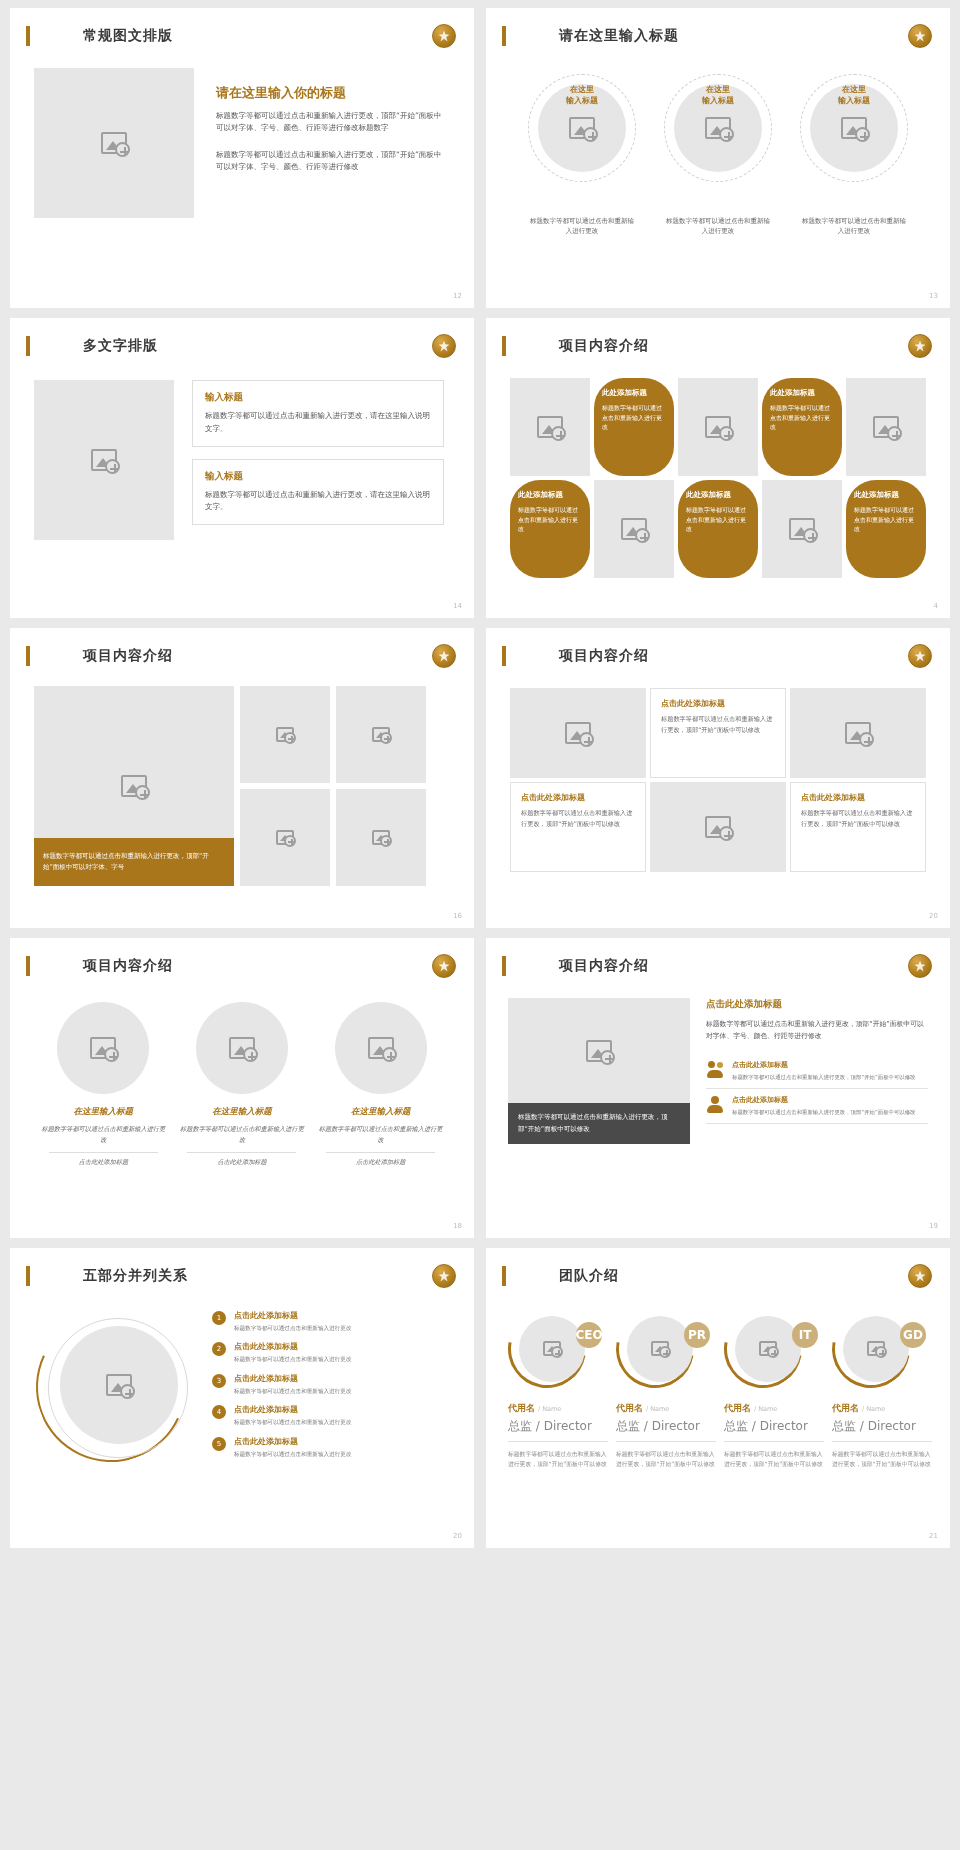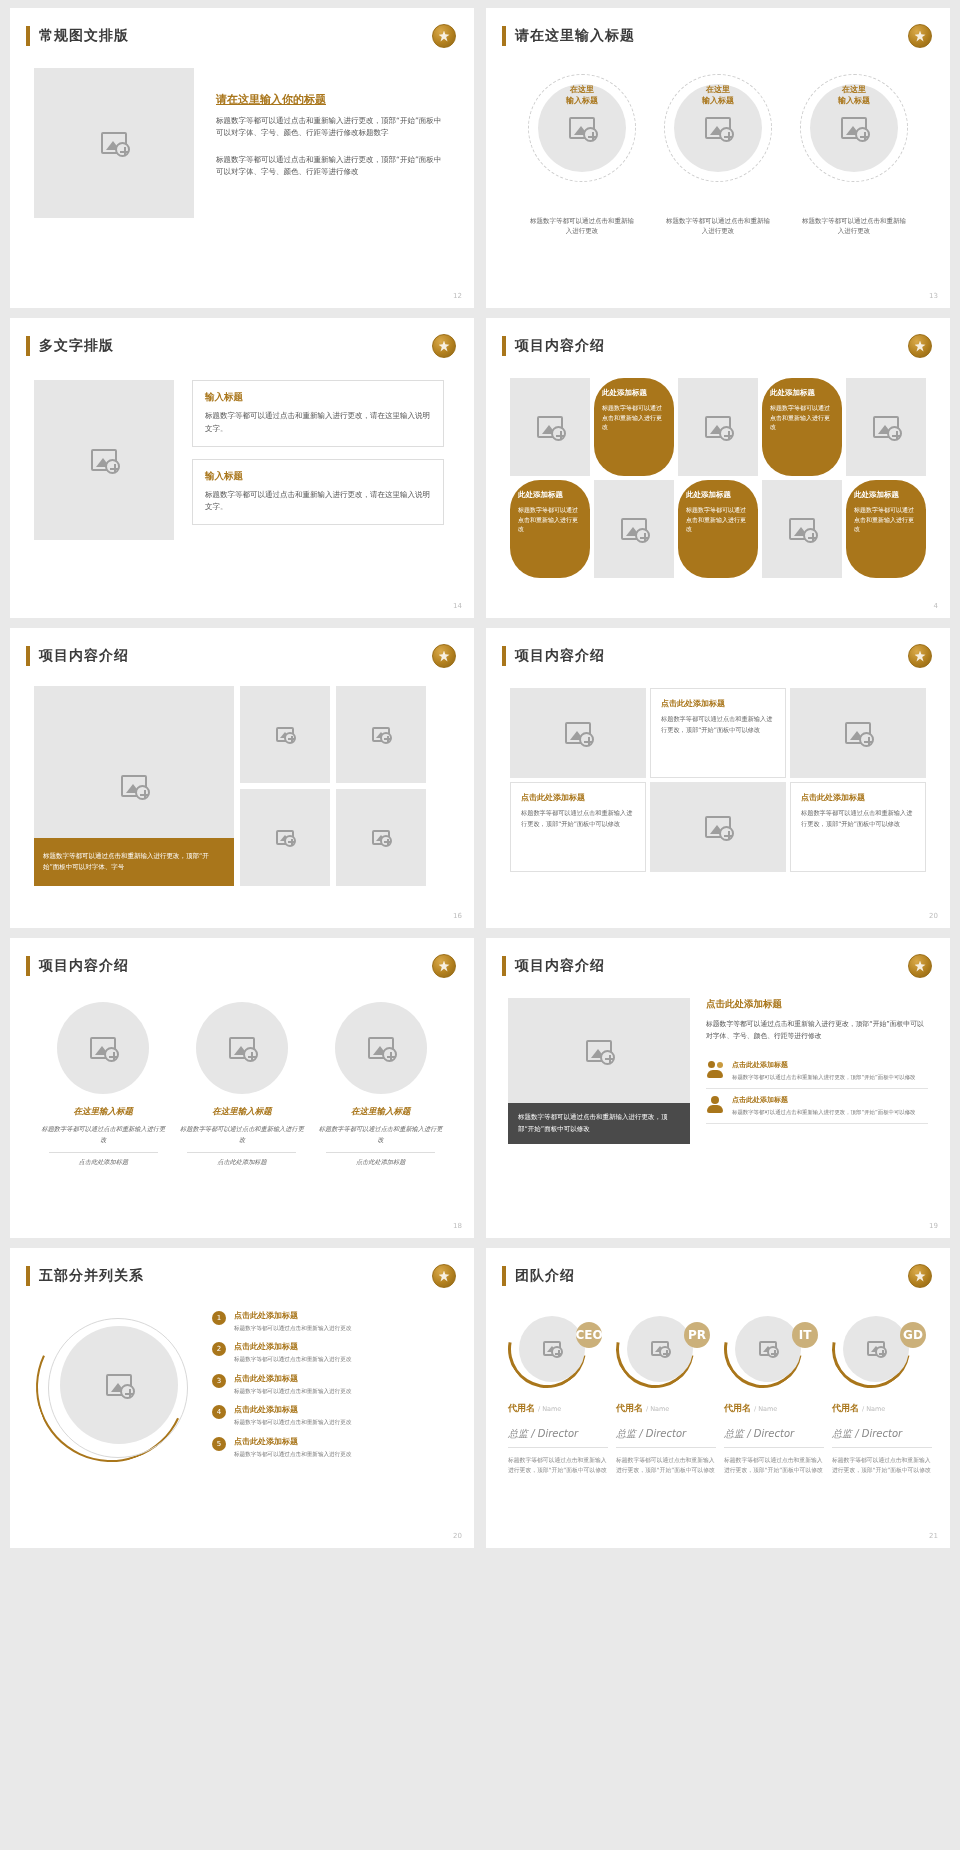--- a/index.html
+++ b/index.html
@@ -19,20 +19,21 @@
     background: #ffffff;
     position: relative;
     height: 300px;
     overflow: hidden;
   }
   
   .s-head {
     display: flex;
     align-items: center;
     padding: 18px 20px 0 16px;
+    gap: 44px;
   }
   .s-bar {
     width: 4px;
     height: 20px;
     background: #a9761b;
     margin-right: 9px;
     flex: 0 0 auto;
   }
   .s-title {
     font-size: 14px;
@@ -127,21 +128,21 @@
   .ph.small .plus { width: 7px; height: 7px; right: -3px; bottom: -3px; }
   .ph.small .plus::before { left: 2.5px; width: 2px; height: 7px; }
   .ph.small .plus::after { top: 2.5px; height: 2px; width: 7px; }
   .h-accent { color: #a9761b; font-weight: bold; }
   .body-text { color: #555; line-height: 1.65; }
 
   
   .s12-wrap { display: flex; padding: 22px 30px 0 24px; gap: 22px; }
   .s12-img { width: 160px; height: 150px; flex: 0 0 auto; }
   .s12-txt { flex: 1; padding-top: 8px; }
-  .s12-txt h3 { margin: 16px 0 8px; font-size: 11px; text-decoration: underline; }
+  .s12-txt h3 { margin: 8px 0 8px; font-size: 13px; }
   .s12-txt p { margin: 8px 0 14px; font-size: 7.5px; }
 
   
   .s13-row { display: flex; justify-content: center; gap: 16px; padding: 28px 24px 0; }
   .s13-col { width: 120px; text-align: center; position: relative; }
   .s13-ring {
     width: 108px; height: 108px; margin: 0 auto;
     border-radius: 50%;
     border: 1px dashed #cfcfcf;
     display: flex; align-items: center; justify-content: center;
@@ -253,21 +254,21 @@
   .s21-avat .ph { position: absolute; left: 11px; top: 8px; width: 66px; height: 66px; }
   .s21-badge {
     position: absolute; right: 6px; top: 14px; width: 26px; height: 26px;
     border-radius: 50%; background: #cbb07a; color: #fff;
     font-size: 12px; display: flex; align-items: center; justify-content: center;
     font-weight: bold;
   }
   .s21-name { margin-top: 10px; font-size: 9px; }
   .s21-name .cn { color: #a9761b; font-weight: bold; }
   .s21-name .en { color: #bbb; font-size: 6.5px; }
-  .s21-role { font-size: 10px; color: #888; margin-top: 12px; font-style: italic; }
+  .s21-role { font-size: 12px; color: #888; margin-top: 3px; }
   .s21-sep { height: 1px; background: #e0e0e0; margin: 6px 0 7px; }
   .s21-desc { font-size: 5.8px; color: #888; line-height: 1.8; }
 </style>
 </head>
 <body>
 
 <div class="deck">
 
   <div class="slide">
     <div class="s-head">

